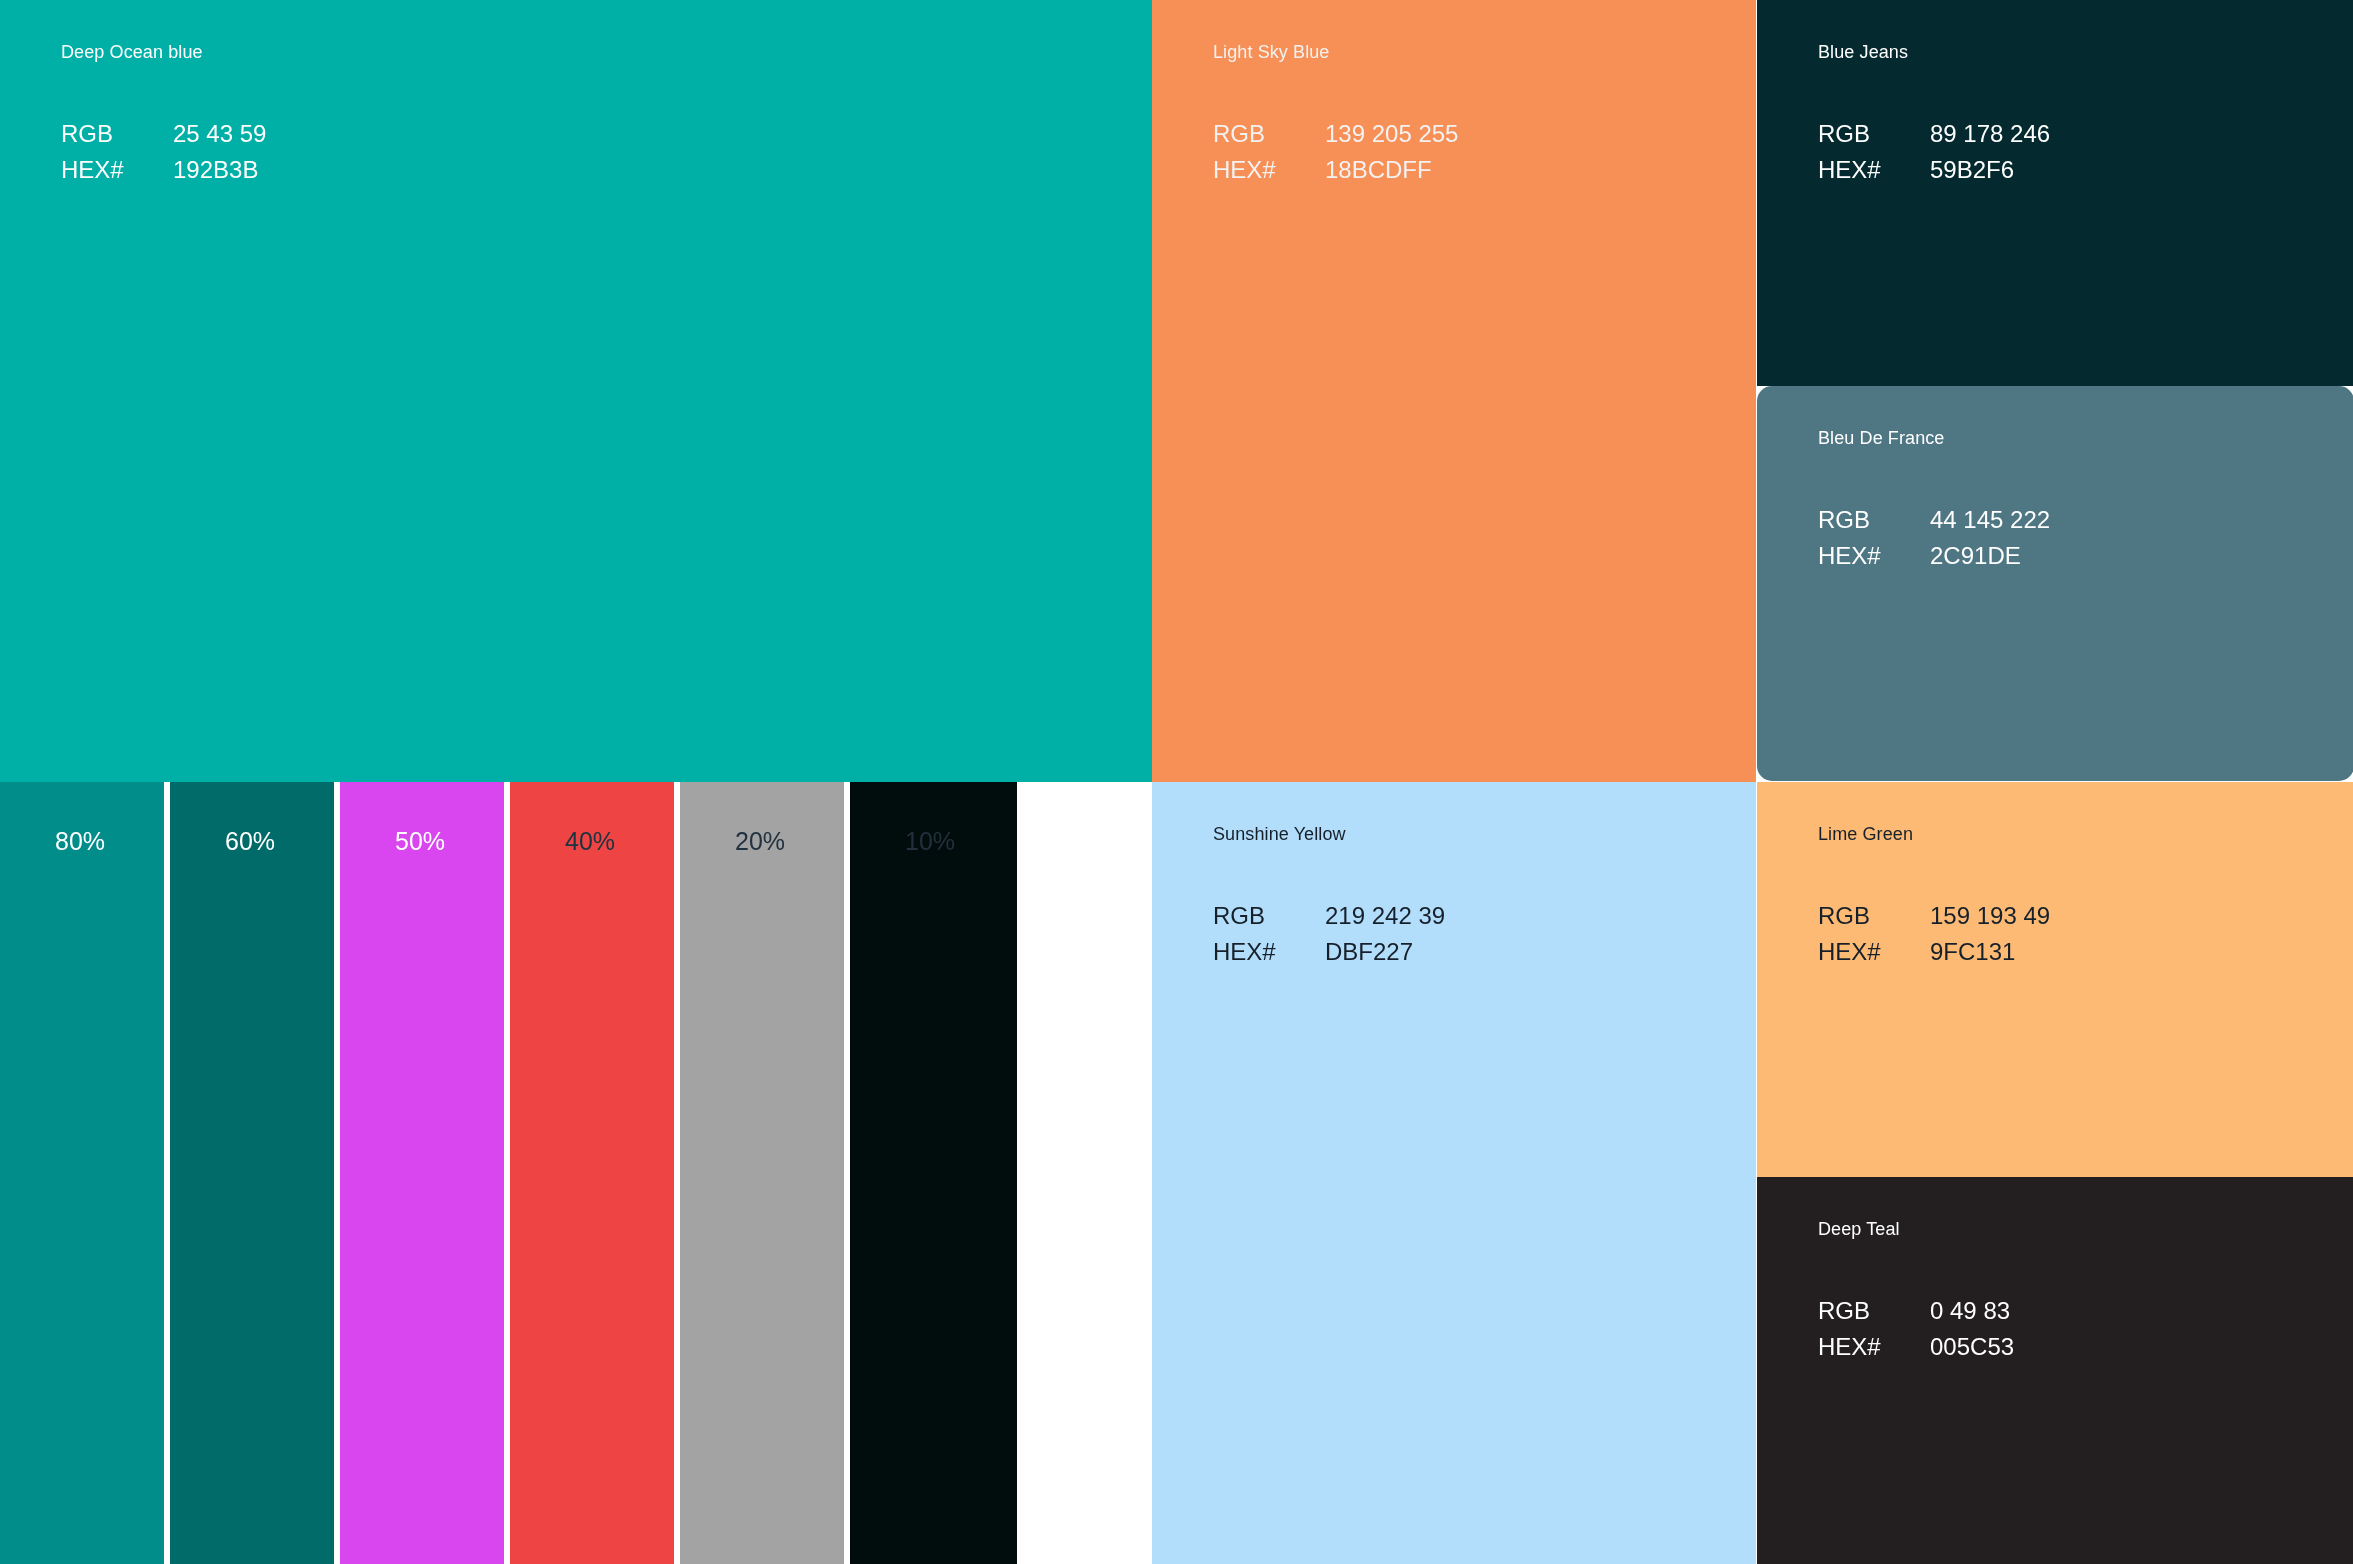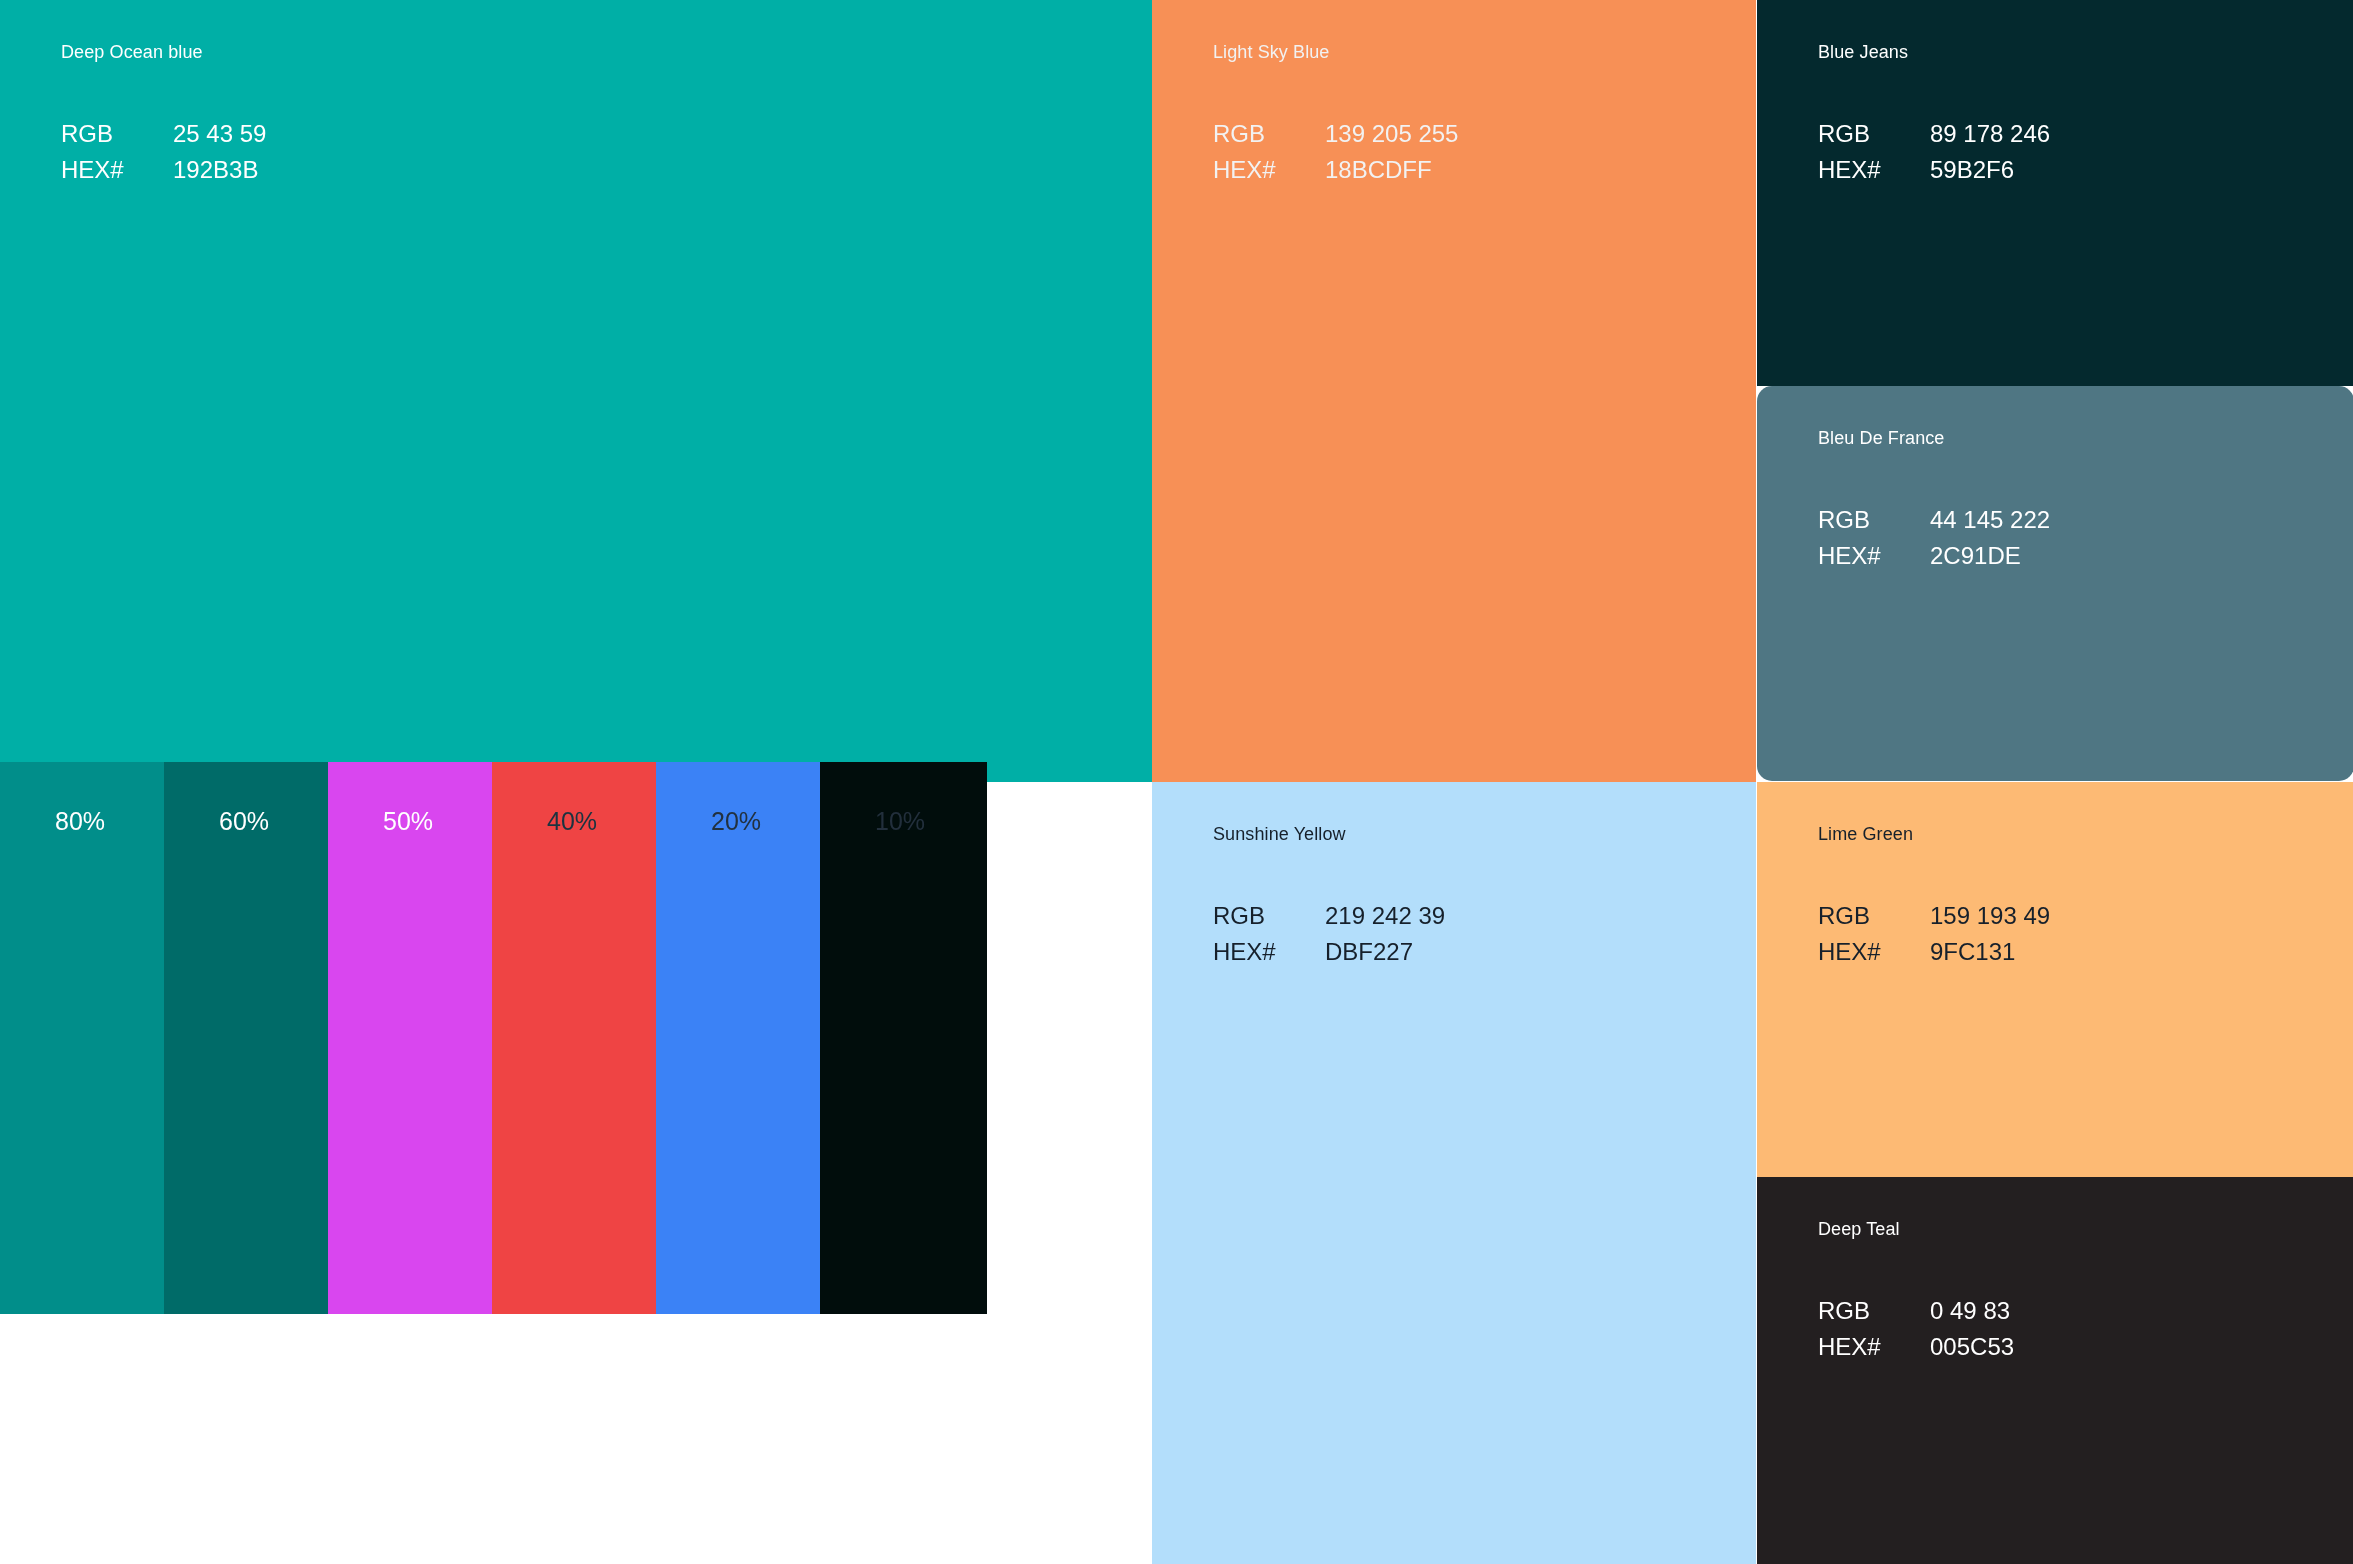--- a/index.html
+++ b/index.html
@@ -193,40 +193,40 @@
           <span class="spec-value">0 49 83</span>
         </div>
         <div class="spec-row">
           <span class="spec-label">HEX#</span>
           <span class="spec-value">005C53</span>
         </div>
       </div>
     </div>
   </div>
 
-  <div id="tint-strip" style="left:0px; top:762px; width:1152px; height:552px;">
+  <div id="tint-strip" style="left:0px; top:782px; width:1152px; height:783px;gap:6px;">
 
     <div class="tint-col" style="width:164px; background:#018E8A;">
       <span class="tint-label" style="color:#ffffff;">80%</span>
     </div>
 
     <div class="tint-col" style="width:164px; background:#006B68;">
       <span class="tint-label" style="color:#ffffff;">60%</span>
     </div>
 
     <div class="tint-col" style="width:164px; background:#d946ef;">
       <span class="tint-label" style="color:#ffffff;">50%</span>
     </div>
 
     <div class="tint-col" style="width:164px; background:#ef4444;">
       <span class="tint-label" style="color:#1b3340;">40%</span>
     </div>
 
 
-    <div class="tint-col" style="width:164px; background:#3b82f6;">
+    <div class="tint-col" style="width:164px; background:#a3a3a3;">
       <span class="tint-label" style="color:#22313f;">20%</span>
     </div>
 
     <div class="tint-col" style="width:167px; background:#010D0C;">
       <span class="tint-label" style="color:#222f3c;">10%</span>
     </div>
 
   </div>
 
 </div>

